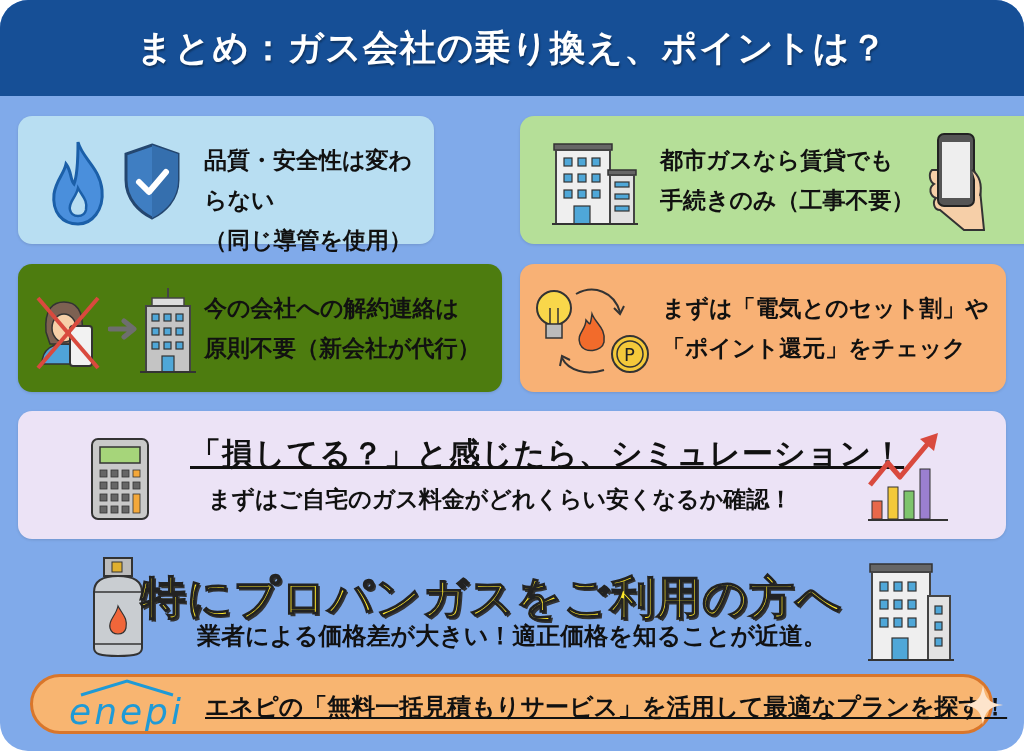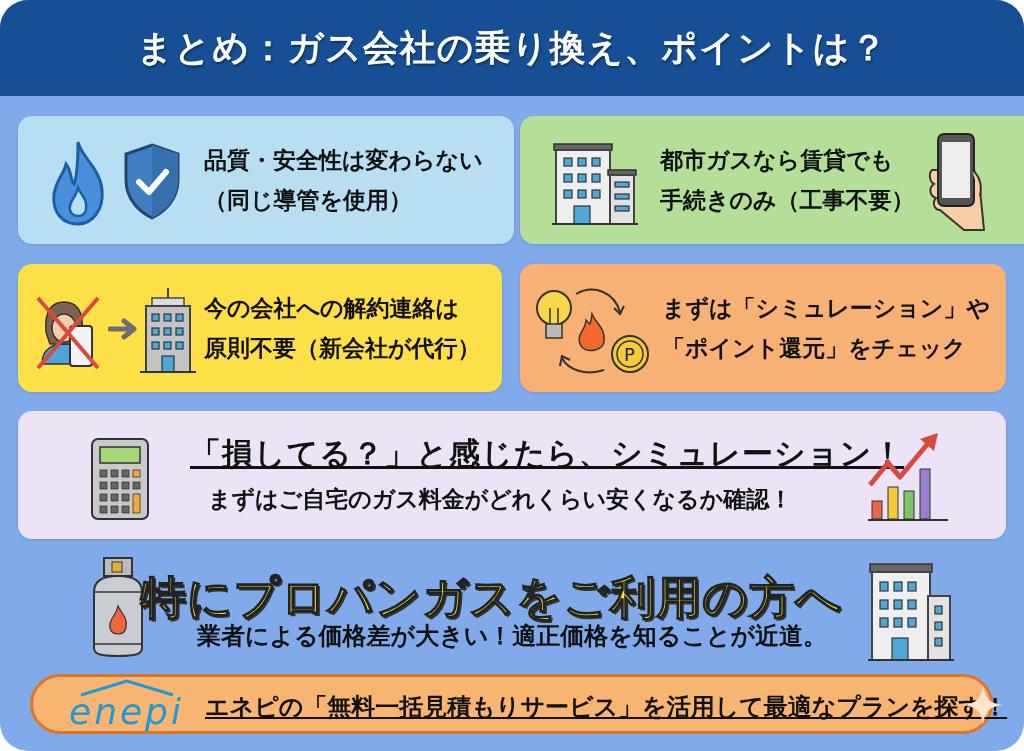--- a/index.html
+++ b/index.html
@@ -2,23 +2,23 @@
 <html><head>
 <meta charset="utf-8">
 <style>
   html, body { margin:0; padding:0; }
   body { width:1024px; height:751px; background:#ffffff; font-family:"DejaVu Sans", sans-serif; overflow:hidden; }
   .frame { position:absolute; left:0; top:0; width:1024px; height:751px; background:#80aaea; border-radius:28px; overflow:hidden; }
   .header { position:absolute; left:0; top:0; width:1024px; height:96px; background:#164f96; border-radius:18px 18px 0 0; display:flex; align-items:center; justify-content:center; }
   .header h1 { margin:0; color:#ffffff; font-size:36px; font-weight:bold; letter-spacing:1px; text-shadow:1px 2px 2px rgba(0,0,0,0.35); }
   .card { position:absolute; border-radius:14px; box-shadow:0 1px 3px rgba(0,0,0,0.12); display:flex; align-items:center; }
   .card .text { font-weight:bold; color:#111; font-size:23px; line-height:40px; }
-  .c1 { left:18px; top:116px; width:496px; height:128px; background:#b8def2; }
+  .c1 { left:18px; top:116px; width:416px; height:128px; background:#b8def2; }
   .c2 { left:520px; top:116px; width:548px; height:128px; background:#b5df98; }
-  .c3 { left:18px; top:264px; width:484px; height:128px; background:#fde047; }
+  .c3 { left:18px; top:264px; width:484px; height:128px; background:#4d7c0f; }
   .c4 { left:520px; top:264px; width:486px; height:128px; background:#f8b175; }
   .c5 { left:18px; top:411px; width:988px; height:128px; background:#ece3f6; }
   .icon { position:absolute; }
   .c5 .t1 { position:absolute; left:172px; top:22px; font-size:31px; font-weight:bold; color:#111; letter-spacing:1px;text-decoration:underline; }
   .c5 .t2 { position:absolute; left:190px; top:73px; font-size:23px; font-weight:bold; color:#111; }
   .propane-title { position:absolute; left:0; width:983px; top:568px; text-align:center; font-size:45px; font-weight:bold; color:#ffe82a; -webkit-text-stroke:1.2px #222; text-shadow:2px 2px 0 #333; letter-spacing:1px; }
   .propane-sub { position:absolute; left:0; width:1024px; top:620px; text-align:center; font-size:24px; font-weight:bold; color:#111; }
   .cta { position:absolute; left:30px; top:674px; width:963px; height:60px; background:#f8b571; border:3px solid #d9762b; border-radius:32px; display:flex; align-items:center; box-sizing:border-box; }
   .enepi { position:absolute; left:36px; top:14px; font-size:36px; font-style:italic; color:#1f9ad6; font-family:"DejaVu Sans", sans-serif; letter-spacing:3px; }
   .cta-text { position:absolute; left:172px; top:14px; font-size:24px; font-weight:bold; color:#111; white-space:nowrap;text-decoration:underline; }
@@ -131,21 +131,21 @@
       <path d="M70 88 C52 94 34 88 28 76" fill="none" stroke="#333" stroke-width="2"></path>
       <path d="M26 84 L28 74 L36 78" fill="none" stroke="#333" stroke-width="2"></path>
       <path d="M58 32 C62 42 72 46 70 60 C68 70 50 72 46 62 C42 52 52 48 52 38 C56 42 56 46 58 32 Z" fill="#f26b2b" stroke="#333" stroke-width="1.5"></path>
       <g>
         <circle cx="96" cy="72" r="18" fill="#f4c93a" stroke="#333" stroke-width="2"></circle>
         <circle cx="96" cy="72" r="13" fill="none" stroke="#333" stroke-width="1.5"></circle>
         <text x="90" y="79" font-size="18" font-family="DejaVu Sans, sans-serif" fill="#222">P</text>
       </g>
     </svg>
     <div class="text" style="position:absolute;left:142px;top:24px">
-      <div>まずは「シミュレーション」や</div>
+      <div>まずは「電気とのセット割」や</div>
       <div>「ポイント還元」をチェック</div>
     </div>
   </div>
 
   <div class="card c5">
     <svg class="icon" style="left:72px;top:26px" width="60" height="84" viewBox="0 0 60 84">
       <rect x="2" y="2" width="56" height="80" rx="6" fill="#c9c9c9" stroke="#333" stroke-width="2"></rect>
       <rect x="10" y="10" width="40" height="16" fill="#a6d57a" stroke="#333" stroke-width="1.5"></rect>
       <g fill="#666" stroke="#333" stroke-width="0.8">
         <rect x="10" y="33" width="7" height="7"></rect>

